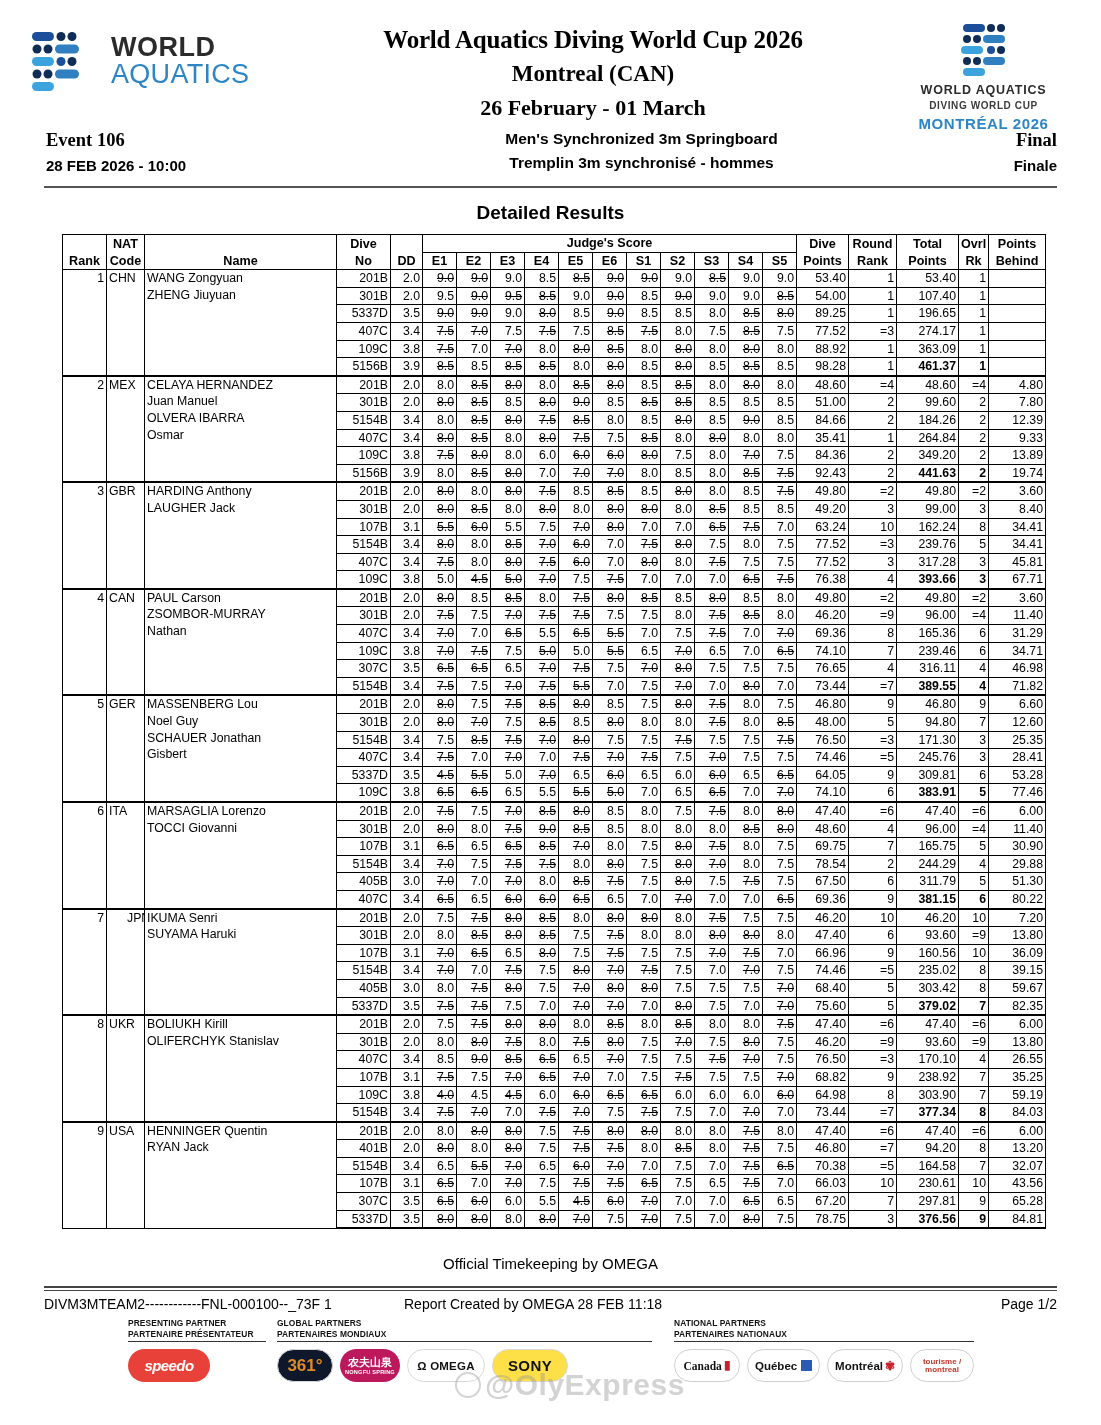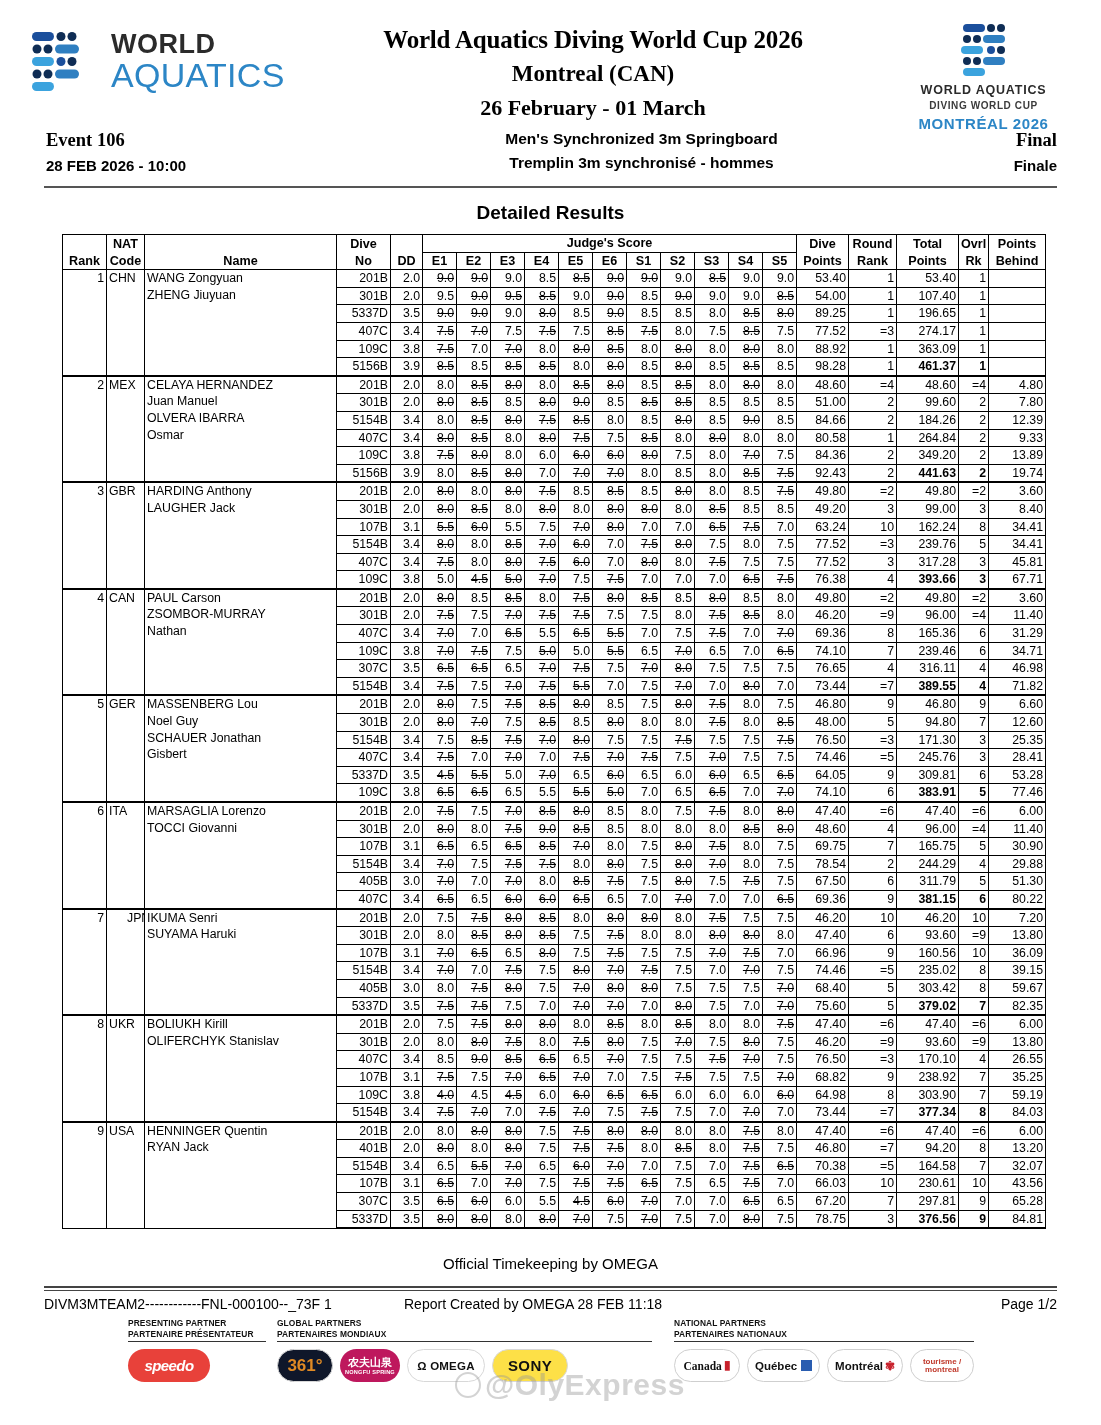--- a/index.html
+++ b/index.html
@@ -37,21 +37,21 @@
 
   
   .wa-logo { display: flex; align-items: center; gap: 9px; }
   .wa-mark { width: 72px; height: 62px; flex: none; }
   .wa-words { line-height: 1.0; }
   .wa-words .w1 {
     font-size: 27px; font-weight: bold; letter-spacing: 0.5px;
     color: #2b2b2b; font-family: "Liberation Sans", sans-serif;
   }
   .wa-words .w2 {
-    font-size: 34px; font-weight: normal; letter-spacing: 0.3px;
+    font-size: 27px; font-weight: normal; letter-spacing: 0.3px;
     color: #2c86c6; font-family: "Liberation Sans", sans-serif;
   }
 
   .title1 {
     font-family: "Liberation Serif", serif;
     font-size: 25px; font-weight: bold; letter-spacing: -0.2px;
     margin: 4px 0 0 0;
   }
   .title2 {
     font-family: "Liberation Serif", serif;
@@ -601,21 +601,21 @@
             <td class="j"><span class="strike">8.5</span></td>
             <td class="j">8.0</td>
             <td class="j"><span class="strike">8.0</span></td>
             <td class="j"><span class="strike">7.5</span></td>
             <td class="j">7.5</td>
             <td class="j"><span class="strike">8.5</span></td>
             <td class="j">8.0</td>
             <td class="j"><span class="strike">8.0</span></td>
             <td class="j">8.0</td>
             <td class="j gsep-r">8.0</td>
-            <td class="num">80.58</td>
+            <td class="num">35.41</td>
             <td class="num">1</td>
             <td class="num gsep-l">264.84</td>
             <td class="num">2</td>
             <td class="num">9.33</td>
           </tr>
           <tr>
             <td class="dive gsep-l">109C</td>
             <td class="dd">3.8</td>
             <td class="j gsep-l"><span class="strike">7.5</span></td>
             <td class="j"><span class="strike">8.0</span></td>

